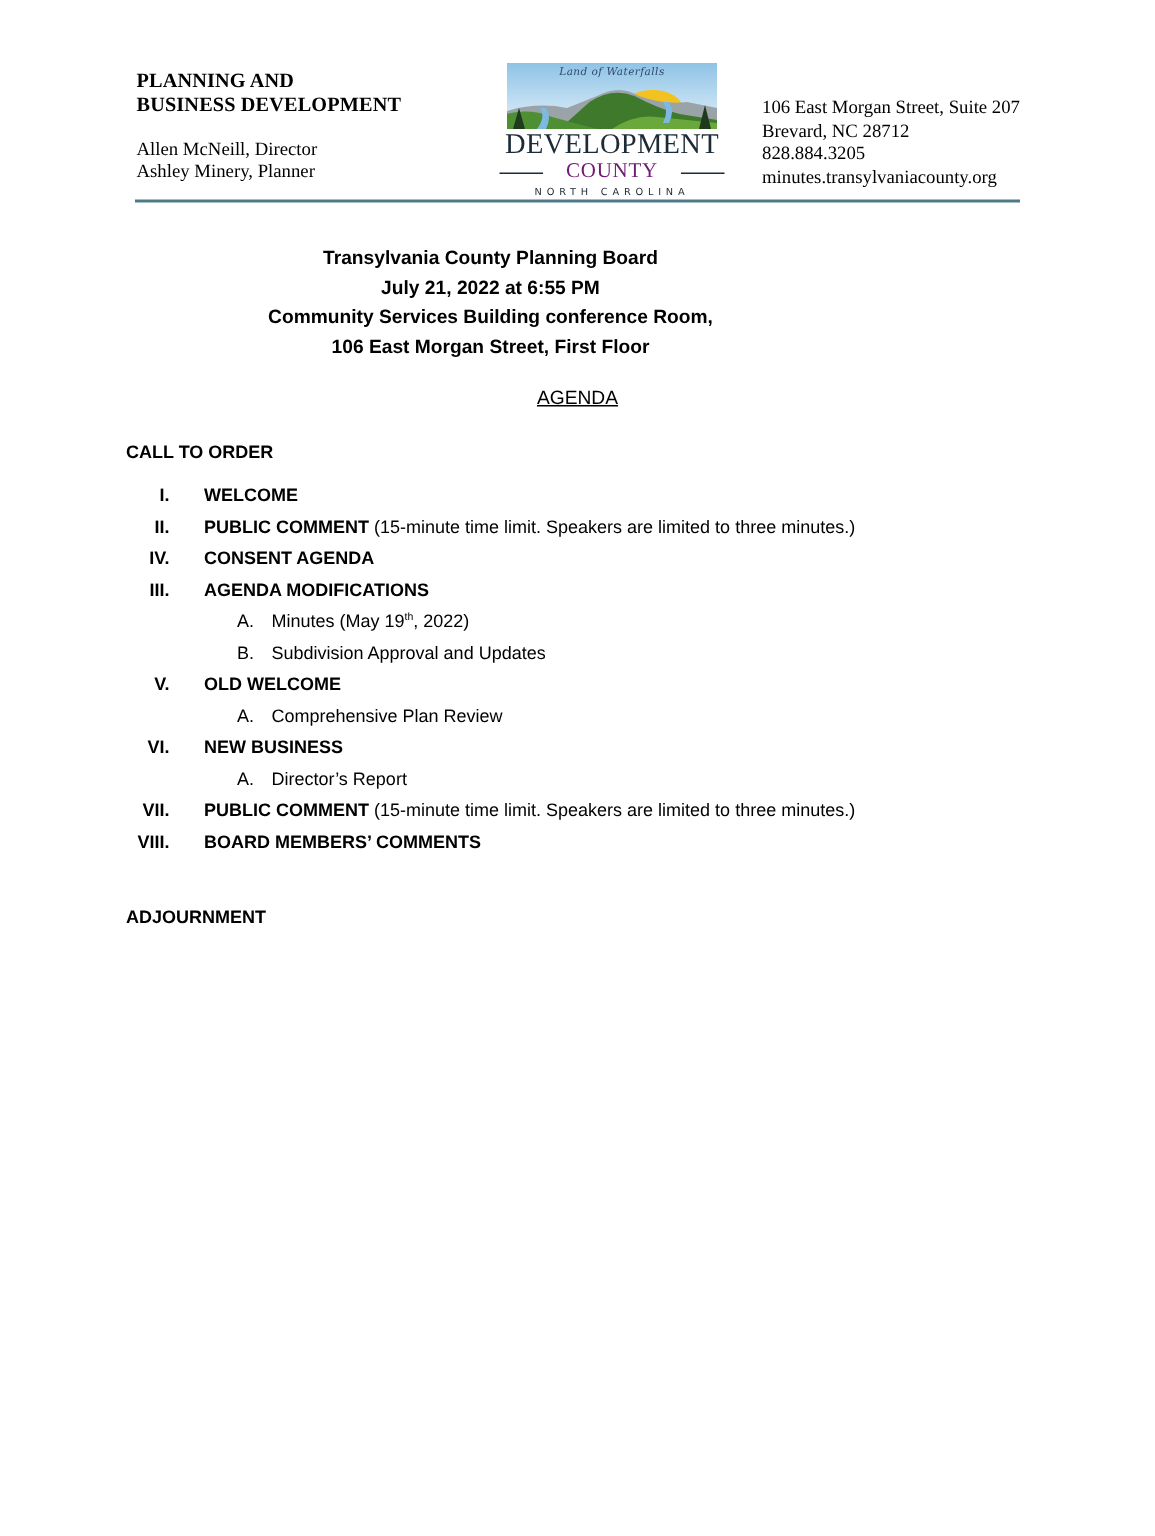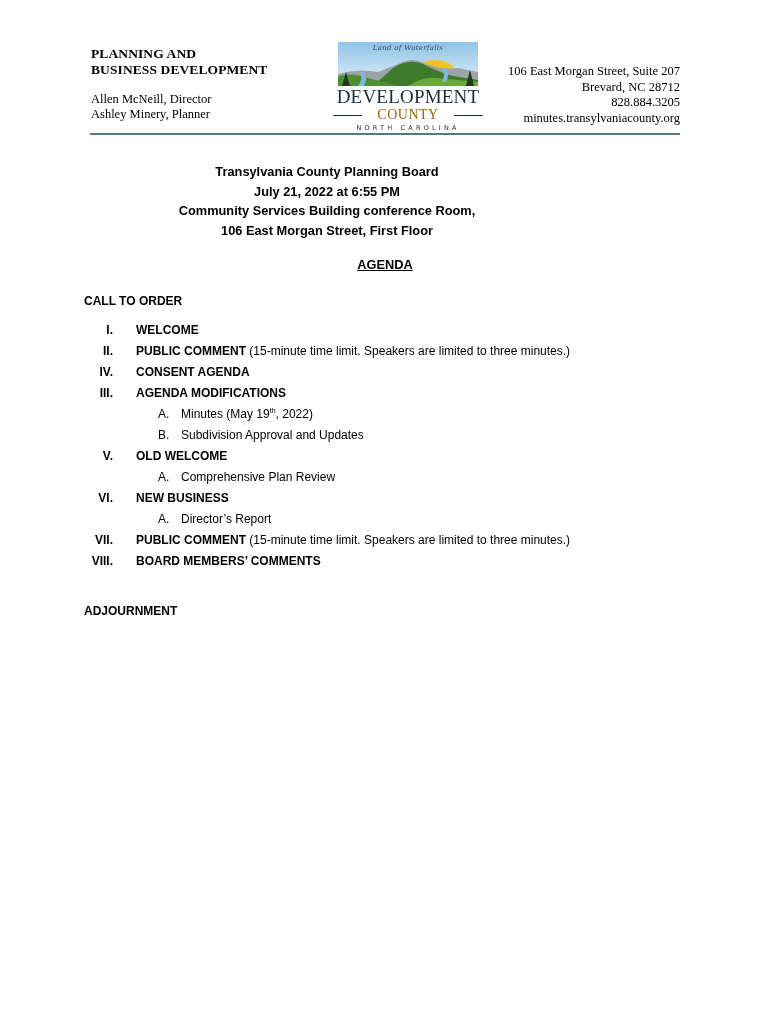--- a/index.html
+++ b/index.html
@@ -33,21 +33,21 @@
       letter-spacing: 0.1px;
     }
     .lh-staff {
       margin-top: 14px;
       font-size: 12.5px;
       line-height: 15px;
     }
     .lh-right {
       position: absolute;
       right: 90px; top: 64px;
-      text-align: right;
+      text-align: left;
       font-family: "Liberation Serif", "DejaVu Serif", serif;
       font-size: 12.5px;
       line-height: 15.5px;
     }
     .lh-rule {
       position: absolute;
       left: 90px; top: 133px;
       width: 590px; height: 2px;
       background: #4f7a8a;
     }
@@ -86,21 +86,21 @@
     .logo-county {
       position: absolute;
       left: 0; width: 150px; top: 68px;
       display: flex;
       align-items: center;
       justify-content: center;
       gap: 15px;
       font-family: "Liberation Serif", "DejaVu Serif", serif;
       font-size: 14px;
       line-height: 14px;
-      color: #a16207;
+      color: #701a75;
       letter-spacing: 0.5px;
     }
     .logo-county .dash {
       display: inline-block;
       width: 30px;
       height: 1px;
       background: #1d2b36;
     }
     .logo-state {
       position: absolute;
@@ -120,21 +120,21 @@
       font-family: "Liberation Sans", "DejaVu Sans", sans-serif;
       font-weight: bold;
       font-size: 12.8px;
       line-height: 19.5px;
     }
     .agenda-title {
       position: absolute;
       left: 0; width: 770px; top: 257px;
       text-align: center;
       font-family: "Liberation Sans", "DejaVu Sans", sans-serif;
-      font-weight: bold;
+      font-weight: normal;
       font-size: 12.8px;
       text-decoration: underline;
     }
     
     .body-text {
       font-family: "Liberation Sans", "DejaVu Sans", sans-serif;
       font-size: 12px;
     }
     .call-to-order {
       position: absolute;

